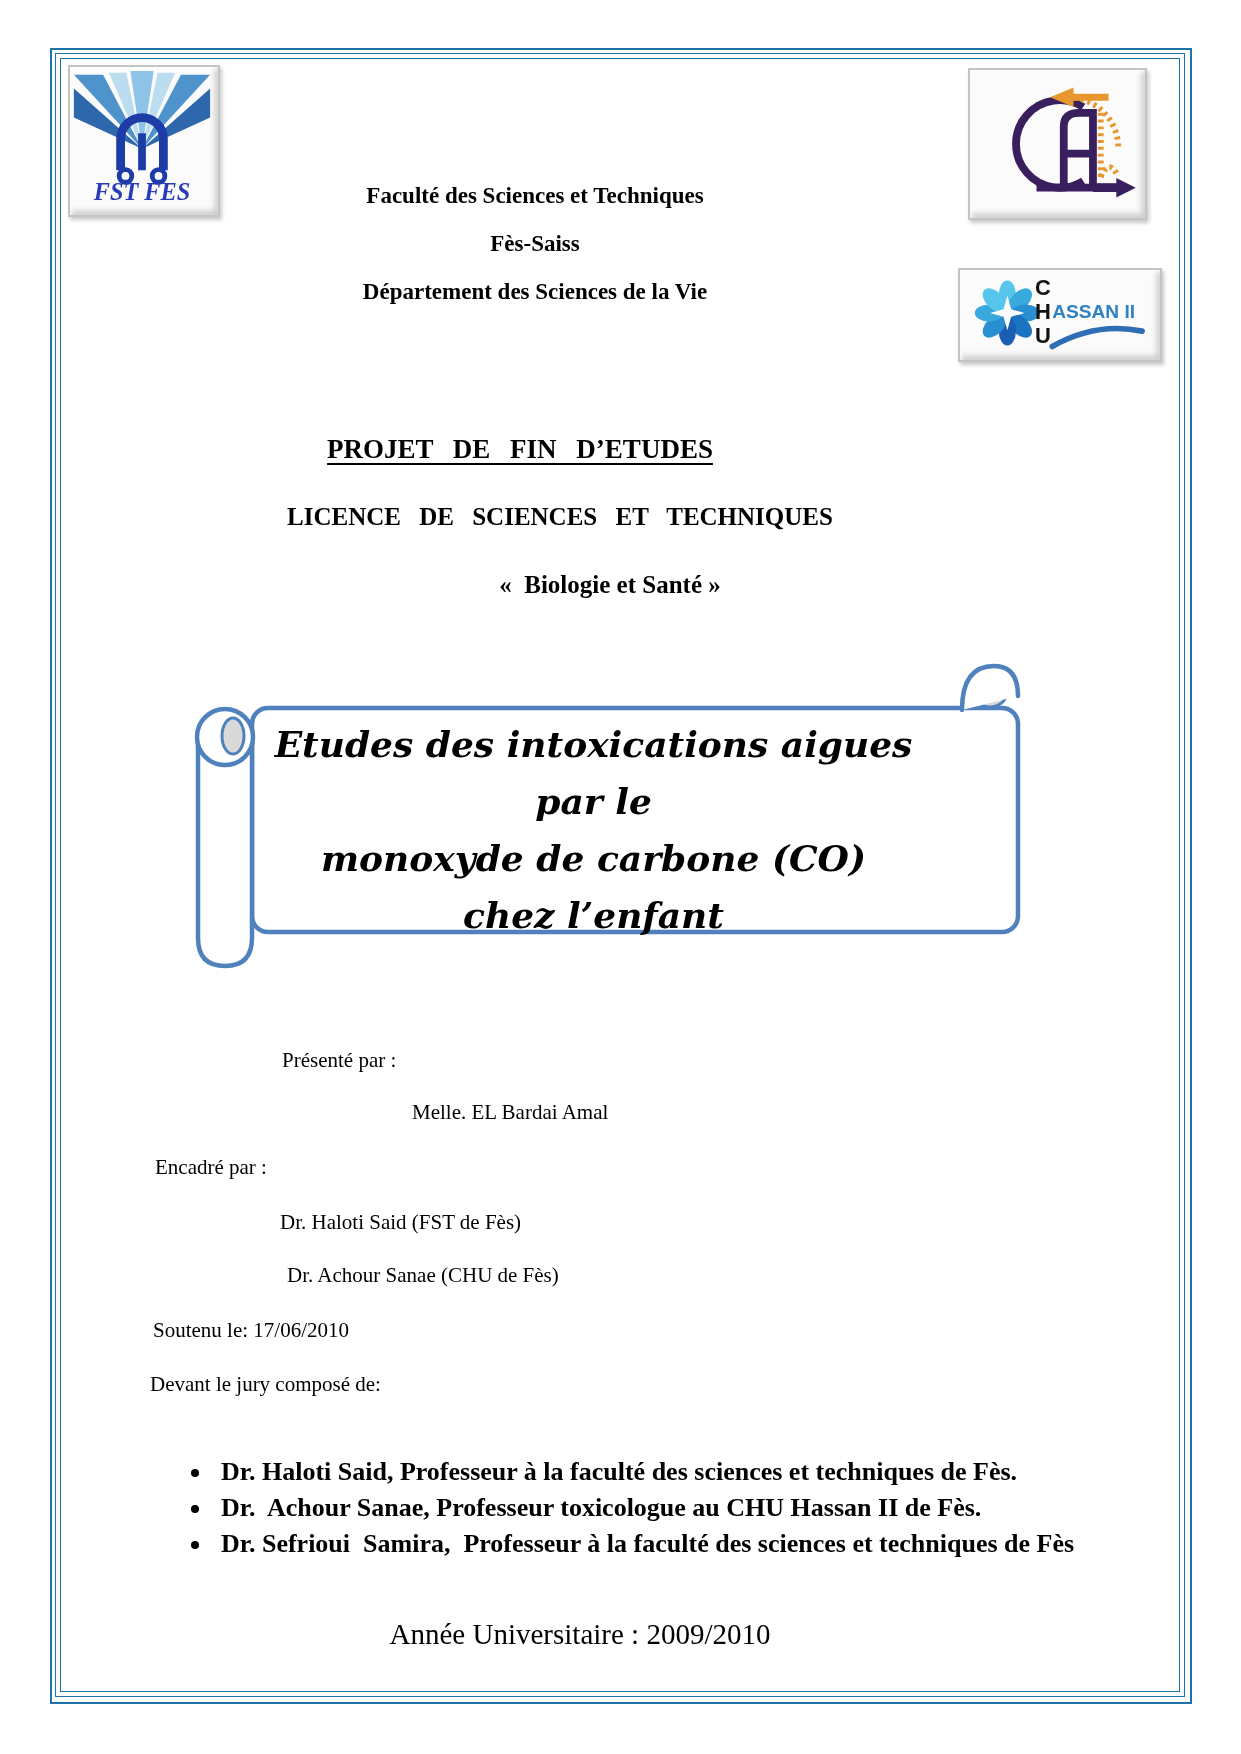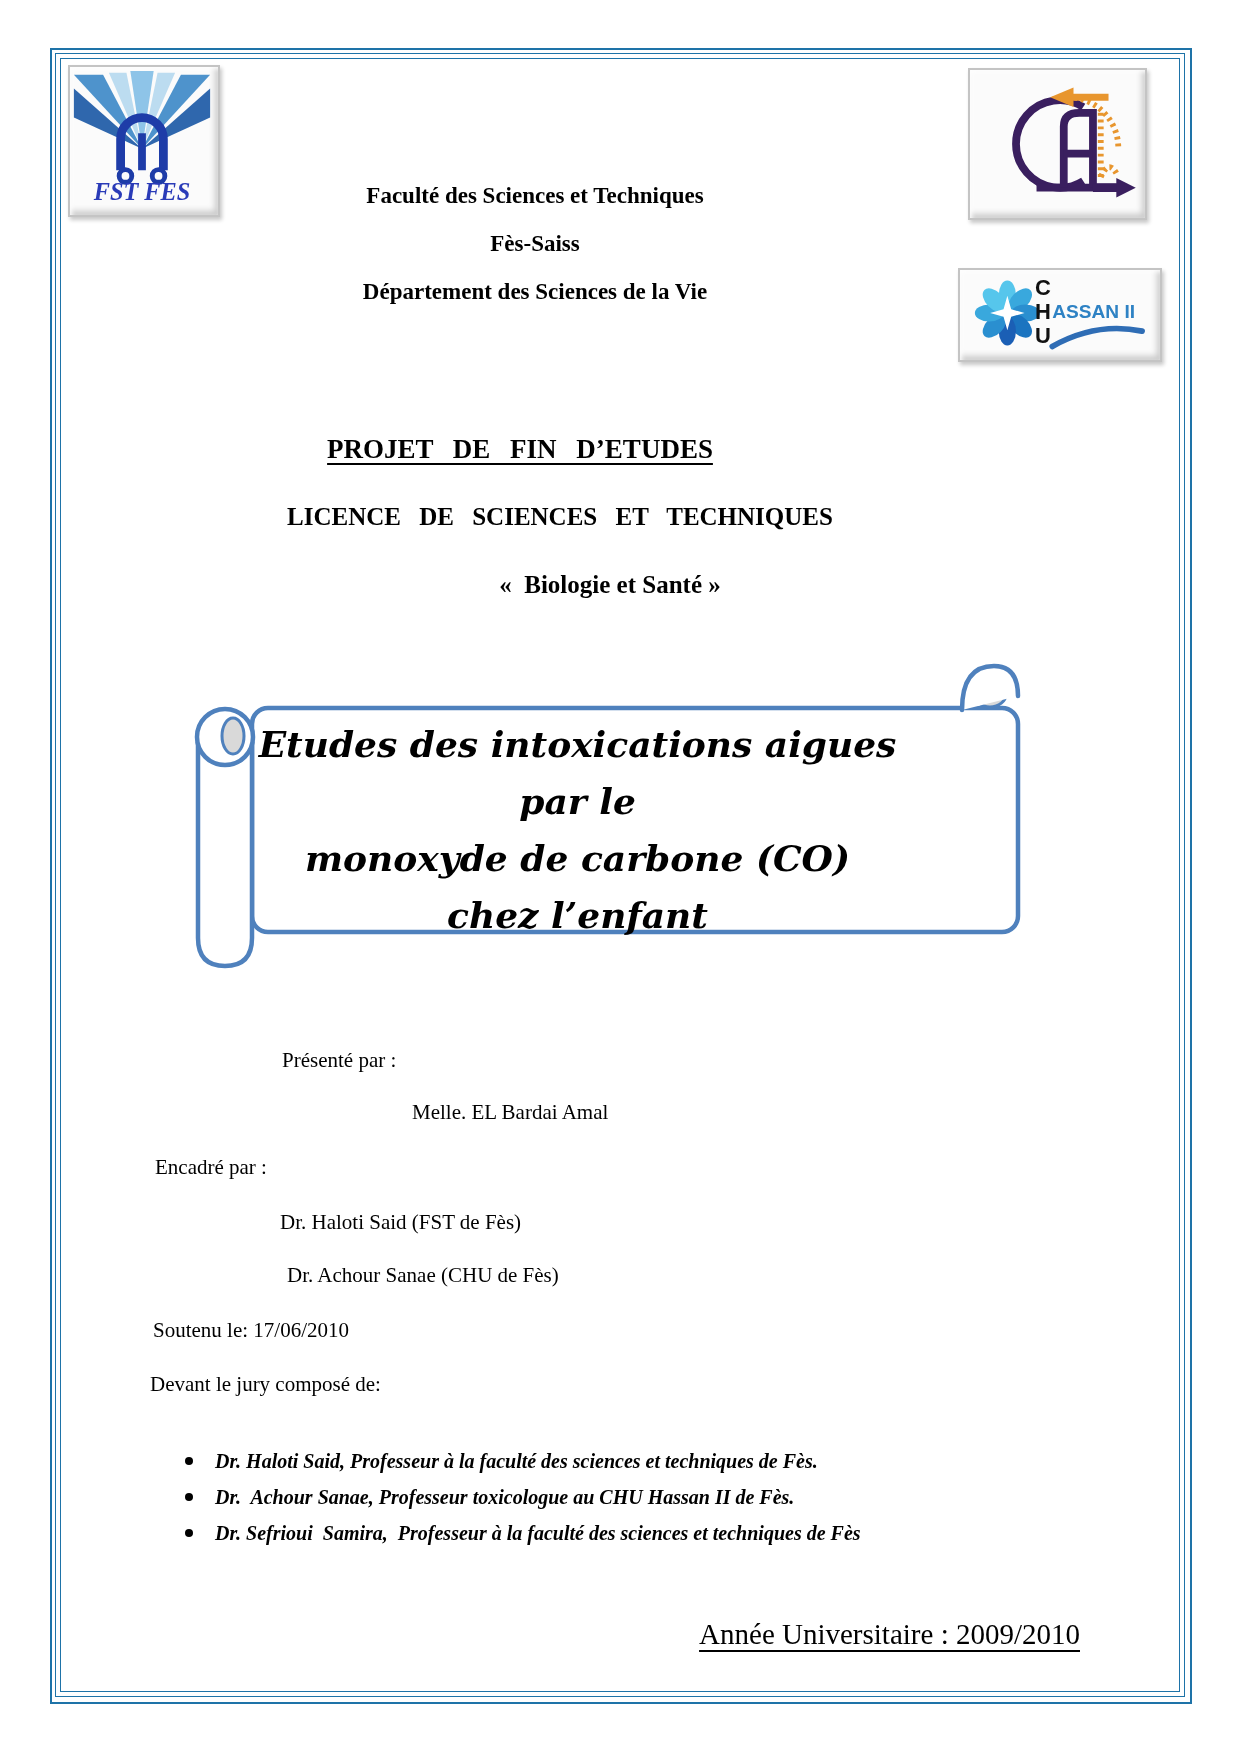--- a/index.html
+++ b/index.html
@@ -18,27 +18,27 @@
   
   .hdr{position:absolute;left:225px;width:620px;text-align:center;font-weight:bold;font-size:23px;}
   
   .t-project{position:absolute;left:70px;width:900px;text-align:center;font-weight:bold;font-size:27px;
              word-spacing:13px;text-decoration:underline;text-underline-offset:5px;}
   .t-degree{position:absolute;left:60px;width:1000px;text-align:center;font-weight:bold;font-size:25px;word-spacing:12px;}
   .t-spec{position:absolute;left:110px;width:1000px;text-align:center;font-weight:bold;font-size:25px;white-space:pre-wrap;}
   
   .scroll-text{position:absolute;left:255px;top:716px;width:645px;text-align:center;
                font-family:"DejaVu Serif","Liberation Serif",serif;font-style:italic;font-weight:bold;
-               font-size:36px;line-height:57px;}
+               font-size:36px;line-height:57px;padding-left:16px;}
   
   .lbl{position:absolute;font-weight:normal;font-size:21px;white-space:pre-wrap;}
-  .bullet-row{position:absolute;font-weight:bold;font-size:20px;white-space:pre-wrap;font-style:italic;}
+  .bullet-row{position:absolute;font-weight:bold;font-size:26px;white-space:pre-wrap;}
   .dot{display:inline-block;width:8px;height:8px;border-radius:50%;background:#000;margin-right:22px;vertical-align:3px;}
-  .footer-year{position:absolute;left:80px;width:1000px;text-align:right;font-size:29px;
-               text-decoration:underline;text-underline-offset:6px;}
+  .footer-year{position:absolute;left:80px;width:1000px;text-align:center;font-size:29px;
+               text-underline-offset:6px;}
 </style>
 </head>
 <body>
 
 <div class="page">
 
   <div class="frame f1"></div>
   <div class="frame f2"></div>
   <div class="frame f3"></div>
 

